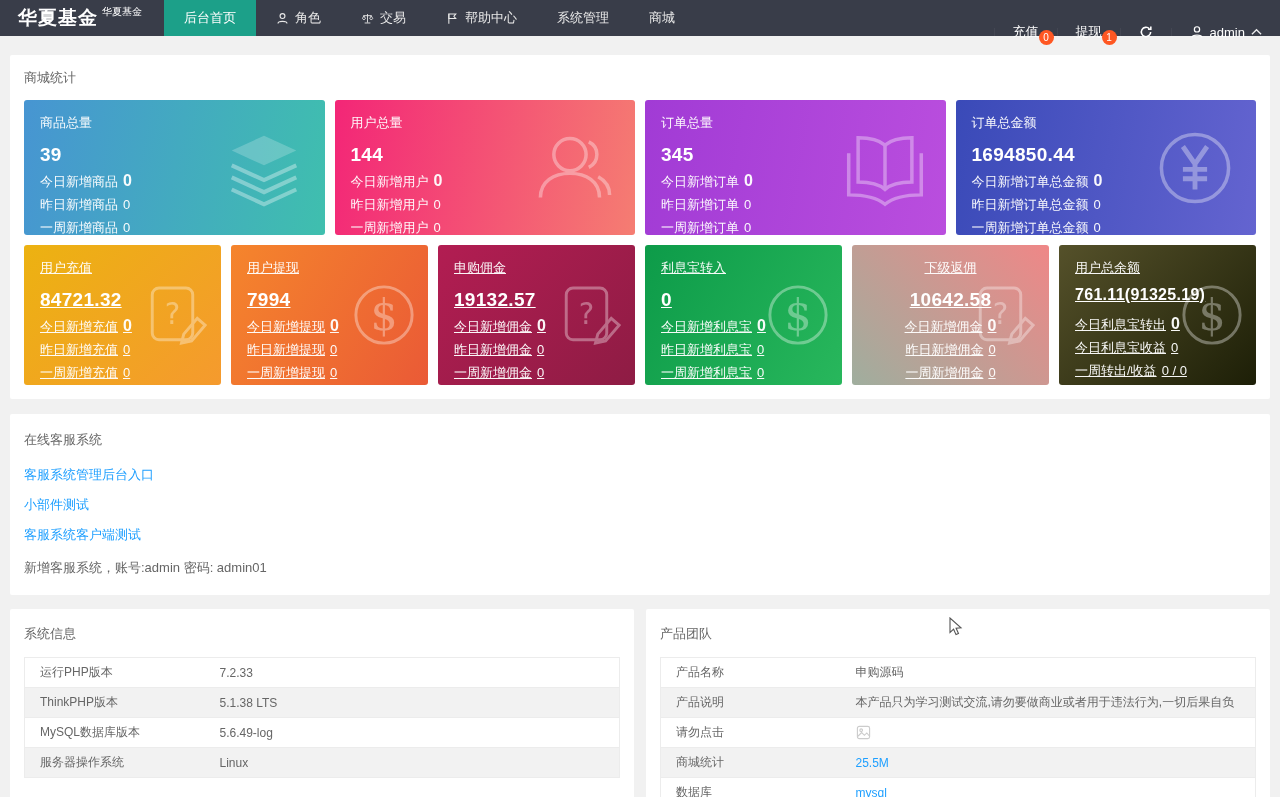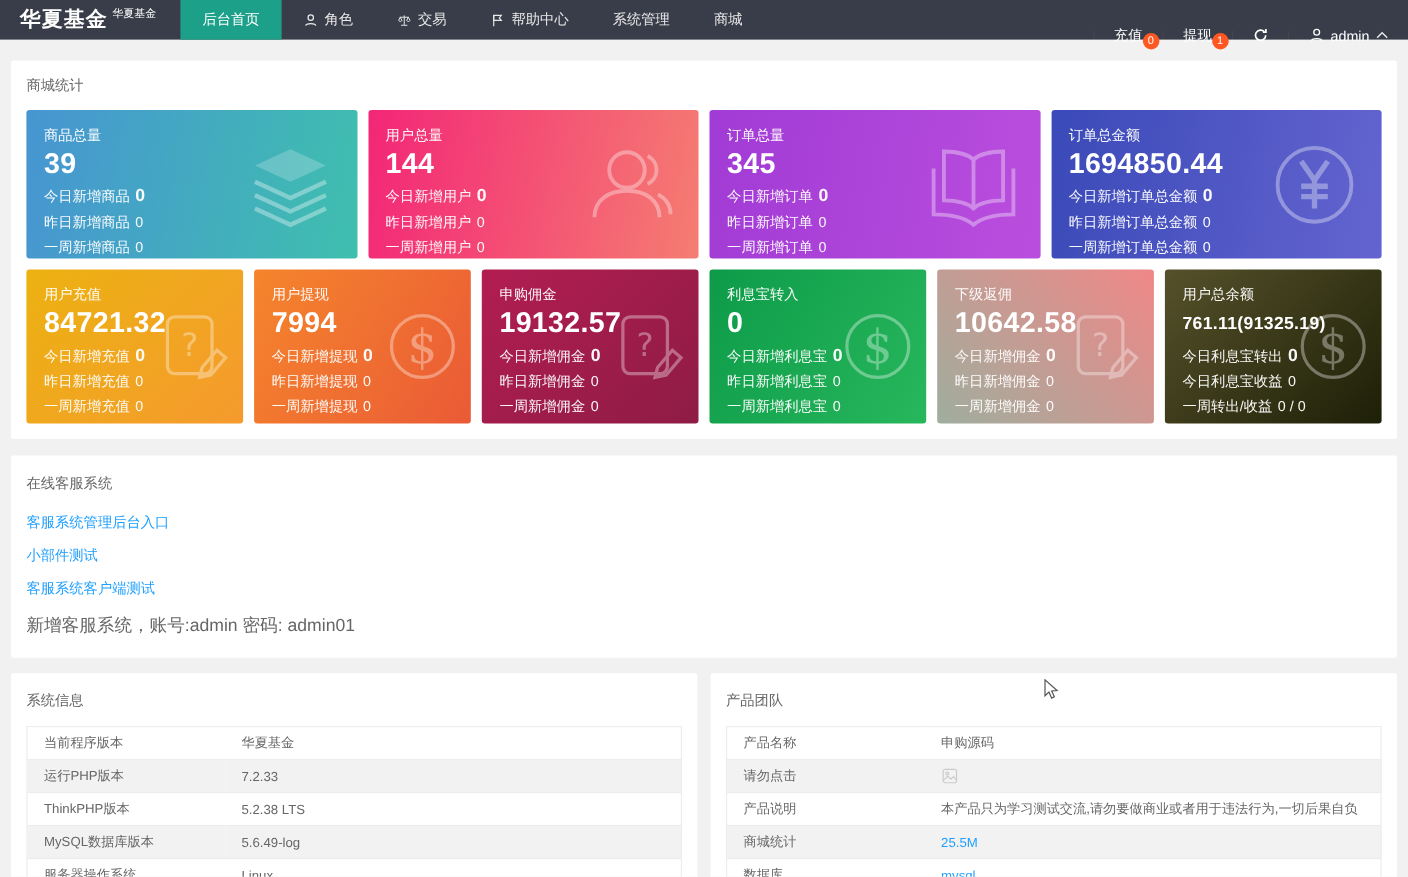--- a/index.html
+++ b/index.html
@@ -24,34 +24,34 @@
   .ritem .chev { width:11px; height:8px; opacity:.9; }
   
   .panel { background:#fff; border-radius:2px; }
   .panel-title { font-size:13px; color:#666; }
   .panel1 { margin:19px 10px 15px; padding:14px 0 14px; }
   .panel1 .panel-title { padding:0 14px 13px; }
   .cards { display:flex; gap:10px; padding:0 14px; }
   .cards + .cards { margin-top:10px; }
   .card { flex:1; border-radius:3px; color:#fff; position:relative; overflow:hidden; padding:14px 16px; }
   .card.big { height:135px; }
-  .card.small { height:140px; }
+  .card.small { height:140px;text-decoration:underline; }
   .ct { font-size:13px; opacity:.96; }
-  .cv { font-size:26px; font-weight:bold; margin:1px 0 3px; letter-spacing:.3px; }
+  .cv { font-size:19px; font-weight:bold; margin:12px 0 3px; letter-spacing:.3px; }
   .cv.cv-sm { font-size:16px; margin:9px 0 8px; }
   .cr { font-size:13px; line-height:23px; opacity:.96; white-space:nowrap; }
   .cr b { font-size:16px; margin-left:5px; }
   .cr .v { margin-left:5px; font-size:13px; }
   .cicon { position:absolute; right:18px; top:50%; transform:translateY(-50%); width:86px; height:86px; opacity:.35; color:#fff; }
   .card.small .cicon { width:72px; height:72px; right:8px; }
   
   .panel2 { margin:0 10px 14px; padding:17px 14px 18px; }
   .svc-link { display:block; color:#1E9FFF; font-size:13px; text-decoration:none; margin-top:12px; cursor:pointer; }
   .svc-link:first-of-type { margin-top:17px; }
-  .svc-note { color:#666; font-size:16px; margin-top:15px; }
+  .svc-note { color:#666; font-size:13px; margin-top:15px; }
   
   .bottom { display:flex; gap:12px; margin:0 10px; align-items:stretch; }
   .bottom .panel { flex:1; padding:16px 14px; min-height:245px; }
   .bottom .panel-title { margin-bottom:14px; }
   table.infotable { width:100%; border-collapse:collapse; border:1px solid #ececec; font-size:12px; color:#666; }
   .infotable td { height:30px; padding:0 15px; border-bottom:1px solid #ececec; }
   .infotable tr:nth-child(even) { background:#f2f2f2; }
   .infotable td.lbl { width:180px; }
   .val-link { color:#1E9FFF; text-decoration:none; cursor:pointer; }
   .brokenimg { width:15px; height:15px; color:#ccc; vertical-align:middle; }
@@ -229,21 +229,21 @@
       <div class="cv">0</div>
       <div class="cr"><span>今日新增利息宝</span><b>0</b></div>
       <div class="cr"><span>昨日新增利息宝</span><span class="v">0</span></div>
       <div class="cr"><span>一周新增利息宝</span><span class="v">0</span></div>
       <svg class="cicon" viewBox="0 0 64 64" fill="none" stroke="currentColor" stroke-width="2.6">
         <circle cx="32" cy="32" r="25"></circle>
         <text x="32" y="45" text-anchor="middle" font-size="38" fill="currentColor" stroke="none" font-family="DejaVu Serif">$</text>
       </svg>
     </div>
 
-    <div class="card small" style="background: linear-gradient(45deg, rgb(159, 174, 158), rgb(239, 135, 135));">
+    <div class="card small" style="background: linear-gradient(45deg, rgb(159, 174, 158), rgb(239, 135, 135)); text-align: center;">
       <div class="ct">下级返佣</div>
       <div class="cv">10642.58</div>
       <div class="cr"><span>今日新增佣金</span><b>0</b></div>
       <div class="cr"><span>昨日新增佣金</span><span class="v">0</span></div>
       <div class="cr"><span>一周新增佣金</span><span class="v">0</span></div>
       <svg class="cicon" viewBox="0 0 64 64" fill="none" stroke="currentColor" stroke-width="2.6">
         <rect x="10" y="8" width="36" height="46" rx="6"></rect>
         <text x="28" y="40" text-anchor="middle" font-size="26" fill="currentColor" stroke="none" font-family="DejaVu Sans">?</text>
         <path d="M38 49 L50 35 L57 41 L45 55 L36 57 Z"></path>
       </svg>
@@ -270,30 +270,26 @@
   <a class="svc-link">客服系统客户端测试</a>
   <div class="svc-note">新增客服系统，账号:admin 密码: admin01</div>
 </div>
 
 <div class="bottom">
   <div class="panel">
     <div class="panel-title">系统信息</div>
     <table class="infotable">
       <tbody>
         <tr>
-            <td class="lbl">当前程序版本</td>
-            <td>华夏基金</td>
-          </tr>
-        <tr>
             <td class="lbl">运行PHP版本</td>
             <td>7.2.33</td>
           </tr>
         <tr>
             <td class="lbl">ThinkPHP版本</td>
-            <td>5.2.38 LTS</td>
+            <td>5.1.38 LTS</td>
           </tr>
         <tr>
             <td class="lbl">MySQL数据库版本</td>
             <td>5.6.49-log</td>
           </tr>
         <tr>
             <td class="lbl">服务器操作系统</td>
             <td>Linux</td>
           </tr>
 
@@ -301,36 +297,36 @@
     </table>
   </div>
 
   <div class="panel">
     <div class="panel-title">产品团队</div>
     <table class="infotable">
       <tbody>
         <tr>
             <td class="lbl">产品名称</td>
             <td>申购源码</td>
+          </tr>
+        <tr>
+            <td class="lbl">产品说明</td>
+            <td>本产品只为学习测试交流,请勿要做商业或者用于违法行为,一切后果自负</td>
           </tr>
         <tr>
             <td class="lbl">请勿点击</td>
             <td>
           <svg class="brokenimg" viewBox="0 0 16 16" fill="none" stroke="currentColor" stroke-width="1.2">
                 <rect x="1.5" y="1.5" width="13" height="13" rx="2"></rect>
                 <circle cx="5.5" cy="5.5" r="1.4"></circle>
                 <path d="M2 12l4-4 3 3 2.5-2.5 3 3.5"></path>
               </svg>
         </td>
           </tr>
         <tr>
-            <td class="lbl">产品说明</td>
-            <td>本产品只为学习测试交流,请勿要做商业或者用于违法行为,一切后果自负</td>
-          </tr>
-        <tr>
             <td class="lbl">商城统计</td>
             <td><a class="val-link">25.5M</a></td>
           </tr>
         <tr>
             <td class="lbl">数据库</td>
             <td><a class="val-link">mysql</a></td>
           </tr>
 
       </tbody>
     </table>

